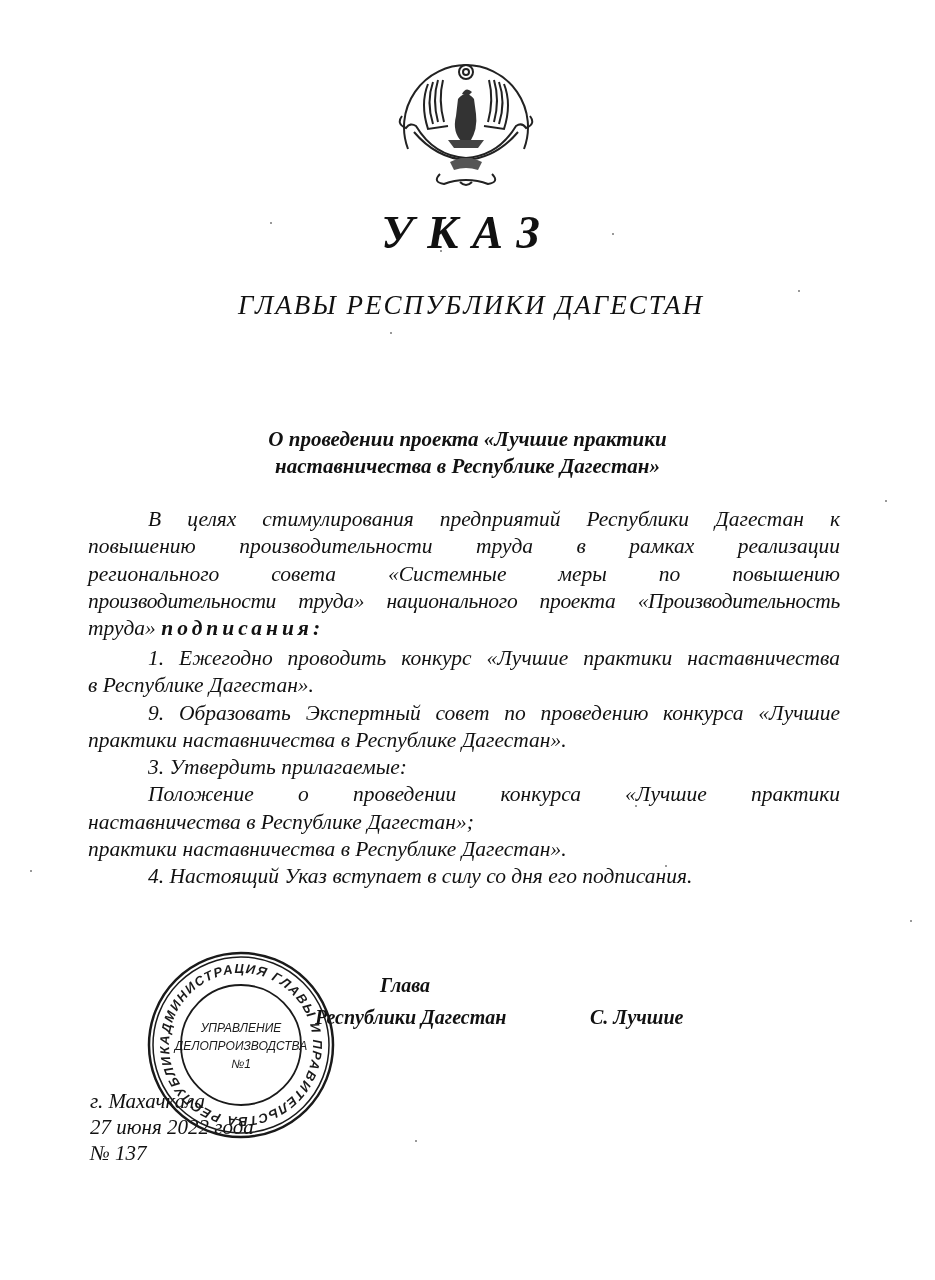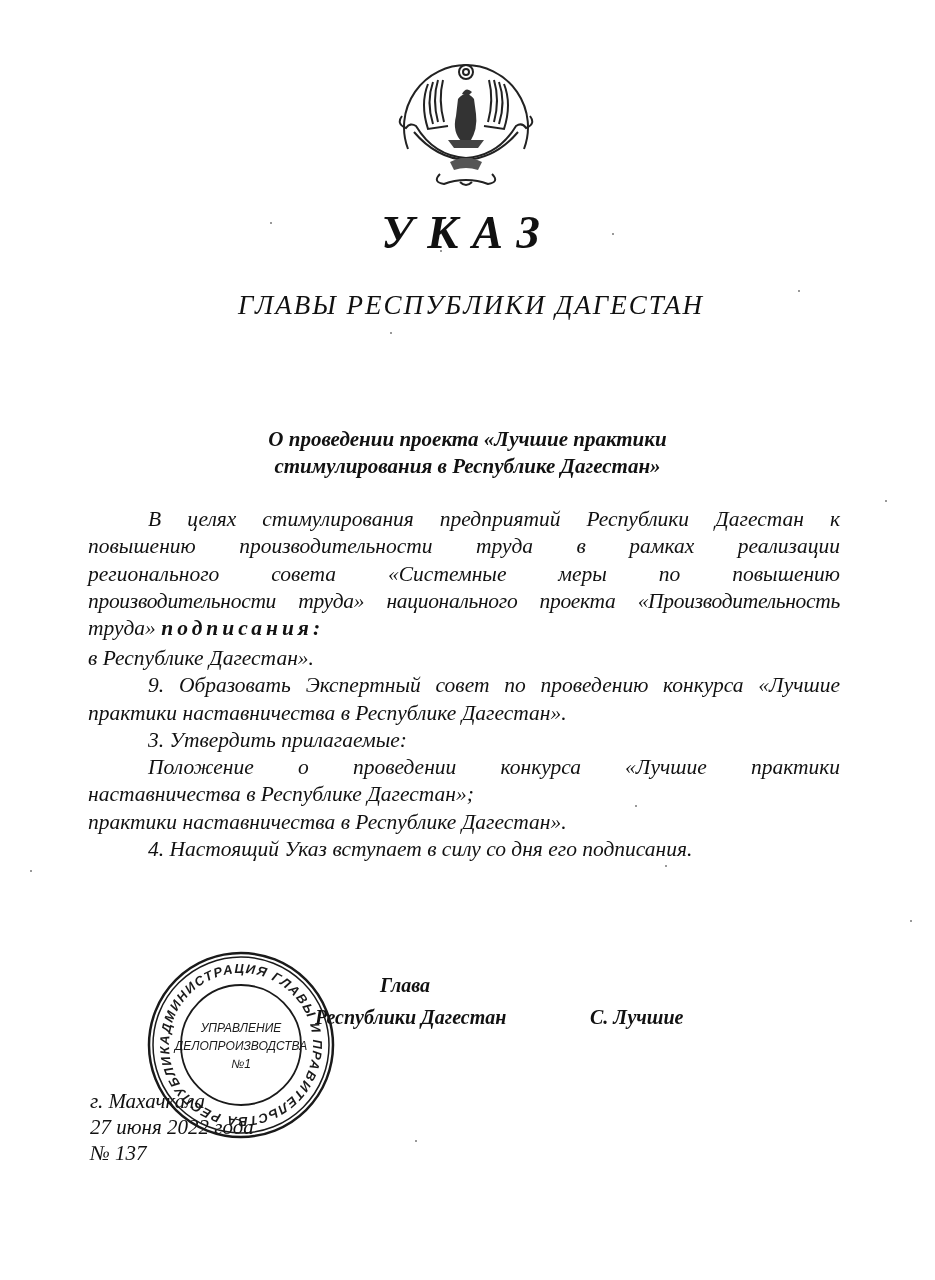--- a/index.html
+++ b/index.html
@@ -63,32 +63,33 @@
       <path d="M72 138 q6 6 12 0"></path>
     </g>
   </svg>
 </div>
 
 <div id="title" class="abs">УКАЗ</div>
 <div id="subtitle" class="abs">ГЛАВЫ РЕСПУБЛИКИ ДАГЕСТАН</div>
 
 <div id="heading" class="abs">
   <div>О проведении проекта «Лучшие практики</div>
-  <div>стимулирования в Республике Дагестан»</div>
+  <div>наставничества в Республике Дагестан»</div>
 </div>
 
 <div class="abs body" style="top:506px;">
   <span class="just indent">В целях стимулирования предприятий Республики Дагестан к</span>
   <span class="just">повышению производительности труда в рамках реализации</span>
   <span class="just">регионального совета «Системные меры по повышению</span>
   <span class="just" style="letter-spacing:-0.3px;">производительности труда» национального проекта «Производительность</span>
   <span class="line"><span>труда»</span> <span class="spaced">подписания</span><span style="font-weight:bold">:</span></span>
 </div>
 
 <div class="abs body" style="top:645px;">
+  <span class="just indent">1.  Ежегодно проводить конкурс «Лучшие практики наставничества</span>
   <span class="line">в Республике Дагестан».</span>
   <span class="just indent">9.  Образовать Экспертный совет по проведению конкурса «Лучшие</span>
   <span class="line">практики наставничества в Республике Дагестан».</span>
   <span class="line indent">3.  Утвердить прилагаемые:</span>
   <span class="just indent">Положение о проведении конкурса «Лучшие практики</span>
   <span class="line">наставничества в Республике Дагестан»;</span>
   <span class="line">практики наставничества в Республике Дагестан».</span>
   <span class="line indent">4. Настоящий Указ  вступает в силу со дня его подписания.</span>
 </div>
 

